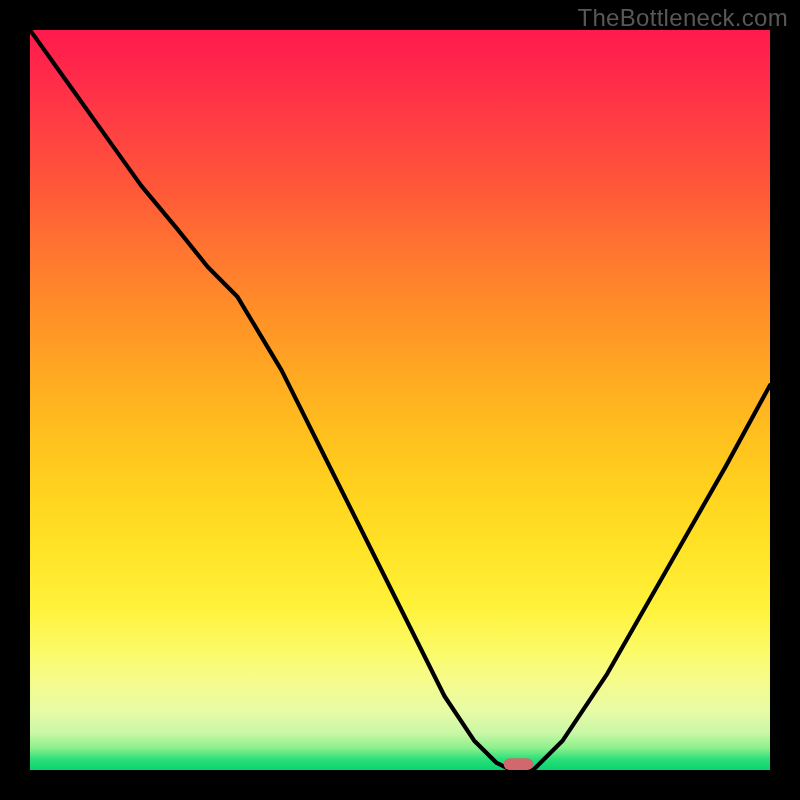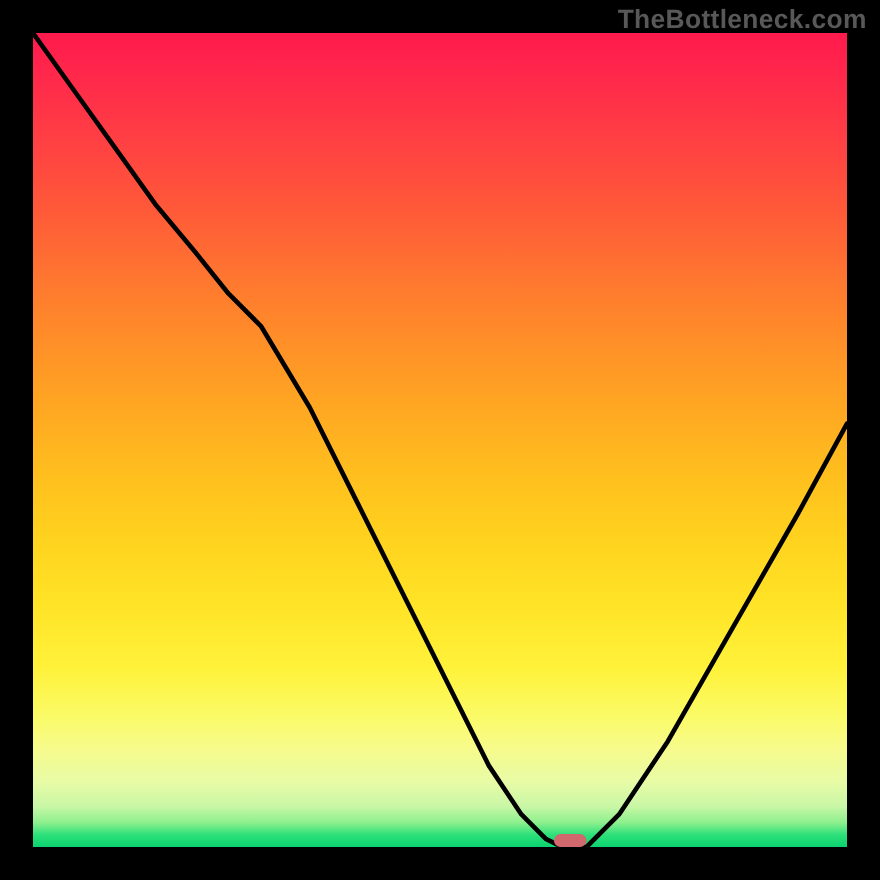--- a/index.html
+++ b/index.html
@@ -16,21 +16,21 @@
     width: 800px;
     height: 800px;
     background: #000;
   }
   .watermark {
     position: absolute;
     top: 4px;
     right: 12px;
     color: #585858;
     font-size: 24px;
-    font-weight: 700;
+    font-weight: 400;
     letter-spacing: 0.3px;
     user-select: none;
   }
   .plot {
     position: absolute;
     left: 30px;
     top: 30px;
     width: 740px;
     height: 740px;
   }

